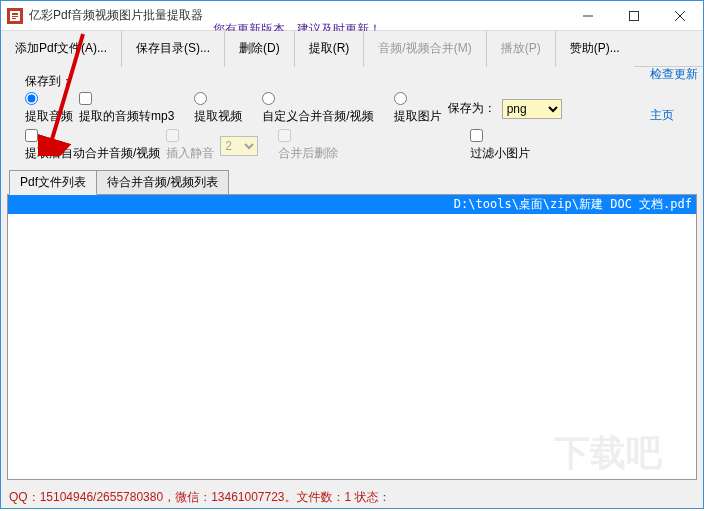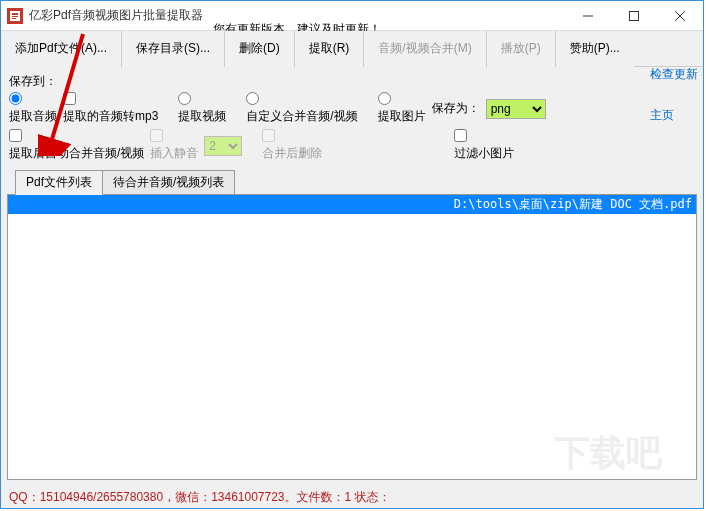--- a/index.html
+++ b/index.html
@@ -1,39 +1,39 @@
 <!DOCTYPE html>
 <html><head>
 <meta charset="utf-8">
 <style>
 * { box-sizing: border-box; margin: 0; padding: 0; }
 body { font-family: "Microsoft YaHei", SimSun, Arial, sans-serif; font-size: 12px; background: #fff; width: 706px; height: 511px; position: relative; }
 .window { width: 704px; height: 509px; border: 1px solid #3a8fd8; background: #f0f0f0; display: flex; flex-direction: column; }
 .titlebar { height: 30px; background: #fff; display: flex; align-items: center; padding: 0 0 0 6px; border-bottom: 1px solid #ddd; }
 .titlebar .icon-app { width: 16px; height: 16px; margin-right: 6px; }
 .titlebar .title { flex: 0 0 auto; color: #333; }
-.titlebar .subtitle { margin-left: 10px; color: #000000; margin-top: 28px; }
+.titlebar .subtitle { margin-left: 10px; color: #4c1d95; margin-top: 28px; }
 .titlebar .spacer { flex: 1; }
 .winbtn { width: 46px; height: 30px; display: flex; align-items: center; justify-content: center; color: #333; }
 .toolbar { display: flex; align-items: center; background: #f0f0f0; border-bottom: 1px solid #ccc; height: 36px; }
 .tbtn { height: 36px; padding: 0 14px; border: none; border-right: 1px solid #ccc; background: #f0f0f0; font-size: 12px; cursor: pointer; white-space: nowrap; }
 .tbtn:first-child { border-left: none; }
 .tbtn.disabled { color: #999; }
 .tbtn:last-child { border-right: none; }
-.options { padding: 6px 8px 2px 8px; background: #f0f0f0; }
+.options { padding: 6px 8px 2px 24px; background: #f0f0f0; }
 .row { display: flex; align-items: center; gap: 6px; margin-bottom: 4px; flex-wrap: nowrap; }
 .row label { display: flex; align-items: flex-start; gap: 3px; white-space: nowrap; flex-direction: column; }
 input[type="radio"], input[type="checkbox"] { margin: 0; }
-.sel { height: 20px; font-size: 12px; background: #bef264; border: 1px solid #aaa; }
+.sel { height: 20px; font-size: 12px; background: #fef9c3; border: 1px solid #aaa; }
 .sel.small { width: 38px; }
 .sel.med { width: 60px; }
 .sel.lg { width: 190px; }
 .linkcol { position: absolute; right: 8px; top: 66px; display: flex; flex-direction: column; gap: 24px; }
 .link { color: #0066cc; cursor: pointer; white-space: nowrap; }
-.tabs { display: flex; align-items: flex-end; padding-left: 14px; margin-top: 2px; }
+.tabs { display: flex; align-items: flex-end; padding-left: 8px; margin-top: 2px; }
 .tab { padding: 3px 10px; border: 1px solid #999; border-bottom: 1px solid #f0f0f0; background: #f0f0f0; margin-right: -1px; position: relative; z-index: 2; }
 .tab.inactive { background: #e8e8e8; border-bottom: 1px solid #999; z-index: 1; }
 .listwrap { margin: 0 6px 6px 6px; border: 1px solid #999; background: #fff; height: 320px; position: relative; margin-top: -1px; }
 .listitem { background: #0a84ff; color: #fff; padding: 1px 4px; font-family: SimSun, monospace; white-space: nowrap; display: block; width: 100%; text-align: right; }
 .status { padding: 3px 8px; height: 22px; background: #f0f0f0; color: #b91c1c; }
 .gap { width: 8px; }
 .arrow-overlay { position: absolute; left: 38px; top: 26px; pointer-events: none; }
 .watermark { position: absolute; right: 12px; bottom: 28px; opacity: 0.1; pointer-events: none; }
 </style>
 </head>

